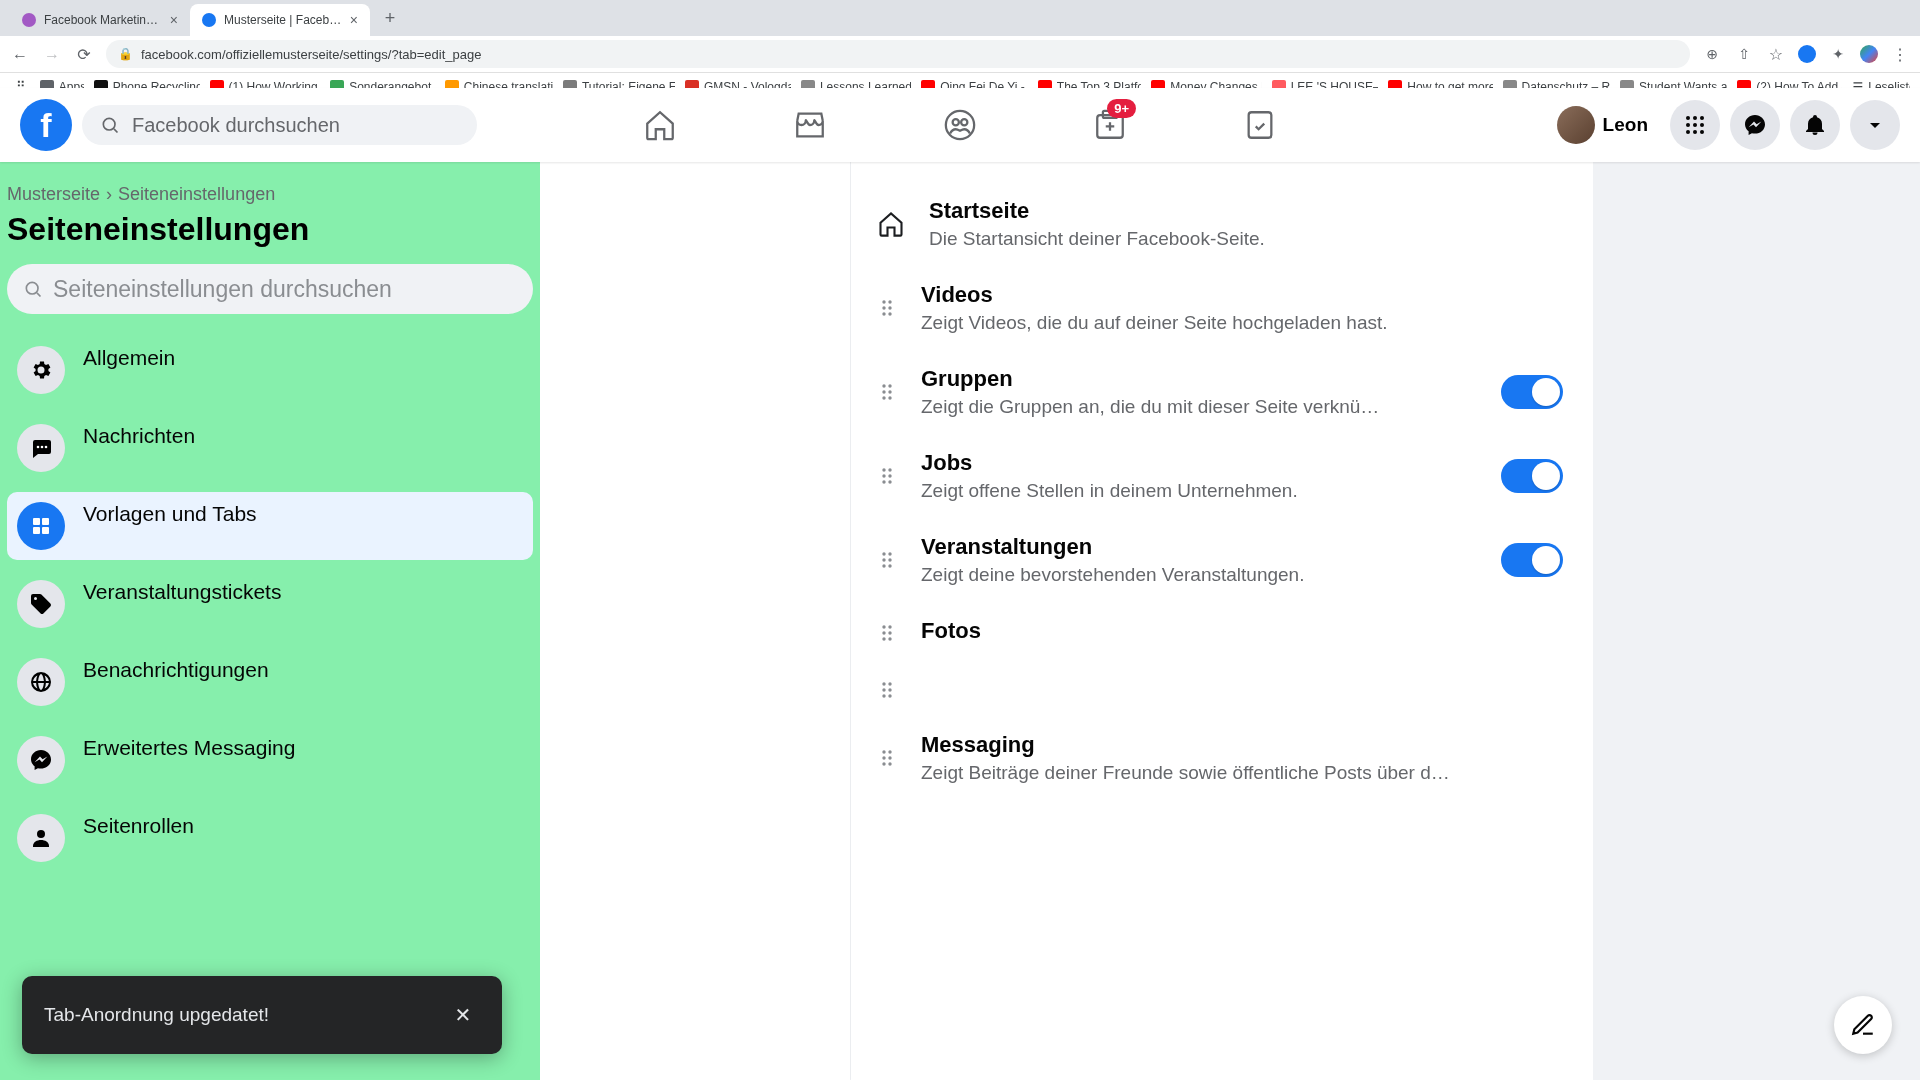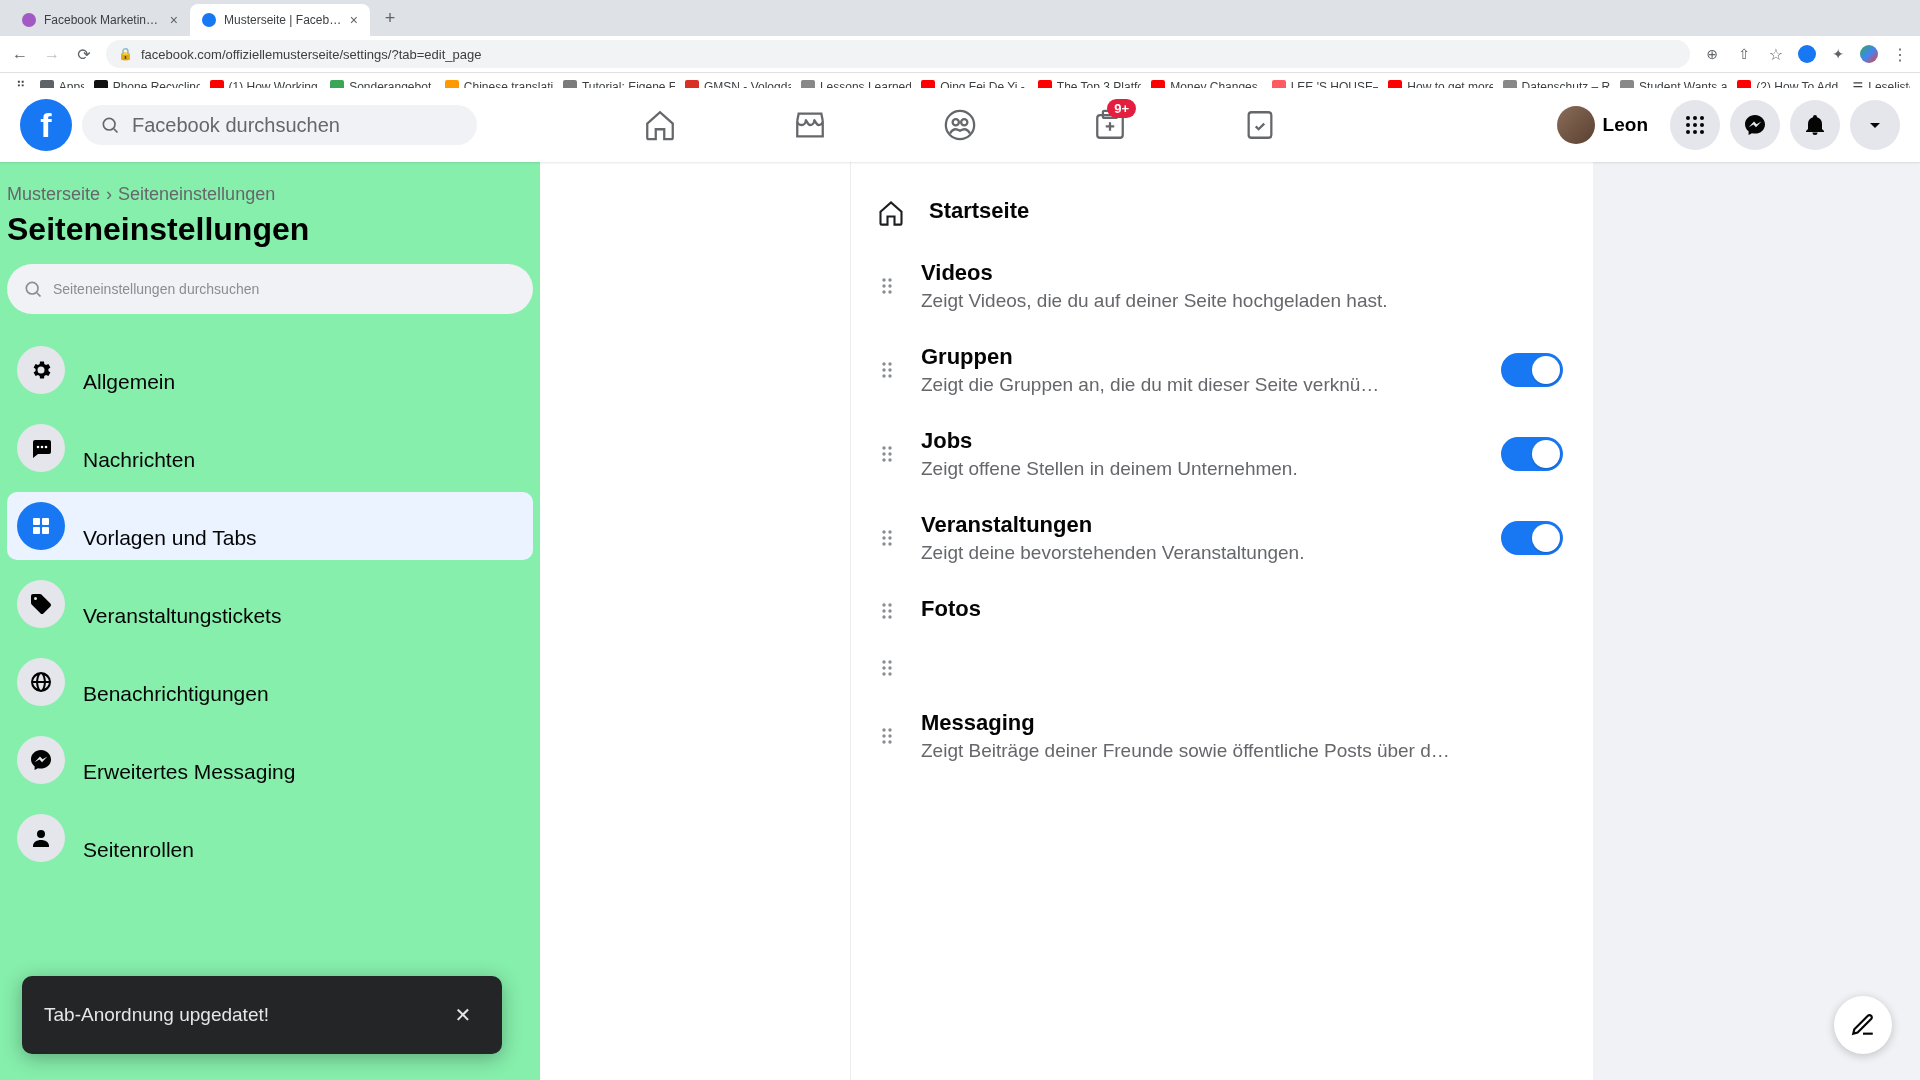--- a/index.html
+++ b/index.html
@@ -41,22 +41,22 @@
 .circ-btn svg { width: 24px; height: 24px; }
 
 
 .main { display: flex; height: calc(100% - 162px); }
 .sidebar { width: 540px; background: #86efac; padding: 22px 7px; box-shadow: 1px 0 2px rgba(0,0,0,0.05); overflow: hidden; }
 .breadcrumbs { font-size: 18px; color: #65676b; margin-bottom: 6px; display: flex; gap: 6px; }
 .breadcrumbs .bc { color: #65676b; }
 .page-title { font-size: 32px; font-weight: 800; margin-bottom: 16px; }
 .side-search { background: #f0f2f5; border-radius: 26px; height: 50px; display: flex; align-items: center; padding: 0 16px; gap: 10px; margin-bottom: 22px; }
 .side-search svg { color: #8a8d91; }
-.side-search span { color: #8a8d91; font-size: 14px; }
-.side-item { display: flex; align-items: flex-end; gap: 18px; padding: 10px 10px; border-radius: 10px; margin-bottom: 10px; }
+.side-search span { color: #8a8d91; font-size: 23px; }
+.side-item { display: flex; align-items: flex-start; gap: 18px; padding: 10px 10px; border-radius: 10px; margin-bottom: 10px; }
 .side-item.active { background: #eaf3ff; }
 .side-icon { width: 48px; height: 48px; border-radius: 50%; background: #e4e6eb; display: flex; align-items: center; justify-content: center; flex-shrink: 0; }
 .side-item.active .side-icon { background: #1877f2; color: #fff; }
 .side-icon svg { width: 24px; height: 24px; }
 .side-label { font-size: 21px; font-weight: 500; color: #050505; }
 
 
 .content-wrap { flex: 1; display: flex; justify-content: center; overflow-y: auto; }
 .gutter-left { width: 310px; background: #fff; margin-right: 1px; box-shadow: 1px 0 2px rgba(0,0,0,0.03); }
 .content-card { width: 742px; background: #fff; padding: 20px 30px 20px 24px; }
@@ -351,20 +351,21 @@
     <div class="gutter-left"></div>
     <div class="content-card" id="tabs-list">
         <div class="tab-row">
           <div class="drag-col" style="width:32px">
             <svg class="home-icon" width="28" height="28" viewBox="0 0 24 24" fill="none" stroke="currentColor" stroke-width="1.8">
               <path d="M3 11l9-8 9 8v10a1 1 0 0 1-1 1h-5v-7h-6v7H4a1 1 0 0 1-1-1z"></path>
             </svg>
           </div>
           <div class="tab-body">
             <div class="tab-title">Startseite</div>
+            <div class="tab-desc">Die Startansicht deiner Facebook-Seite.</div>
           </div>
         </div>
         <div class="tab-row">
           <div class="drag-col">
             <svg width="16" height="20" viewBox="0 0 16 20" fill="currentColor">
               <circle cx="5" cy="4" r="1.7"></circle>
               <circle cx="11" cy="4" r="1.7"></circle>
               <circle cx="5" cy="10" r="1.7"></circle>
               <circle cx="11" cy="10" r="1.7"></circle>
               <circle cx="5" cy="16" r="1.7"></circle>

